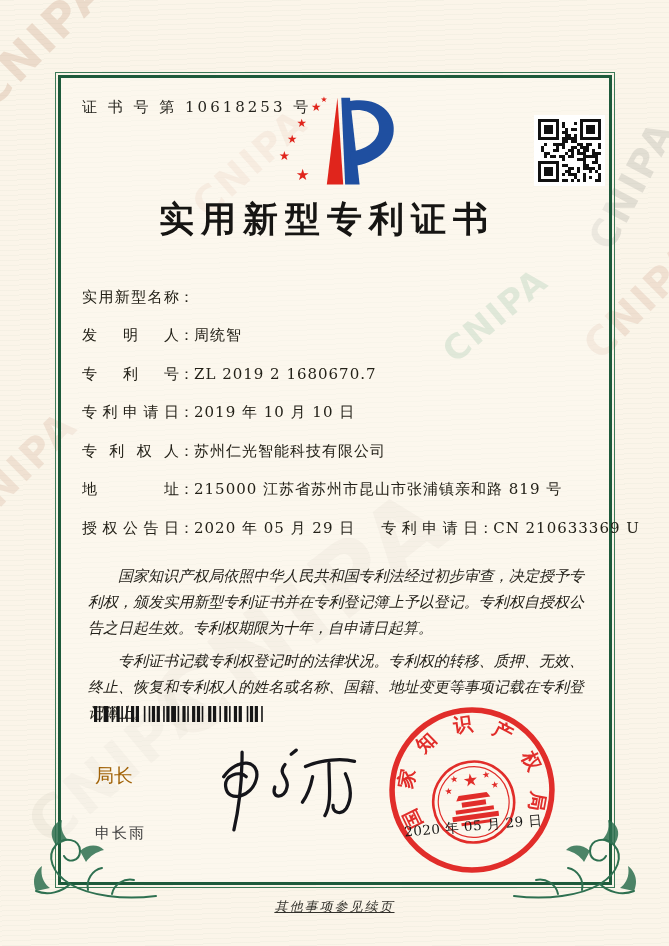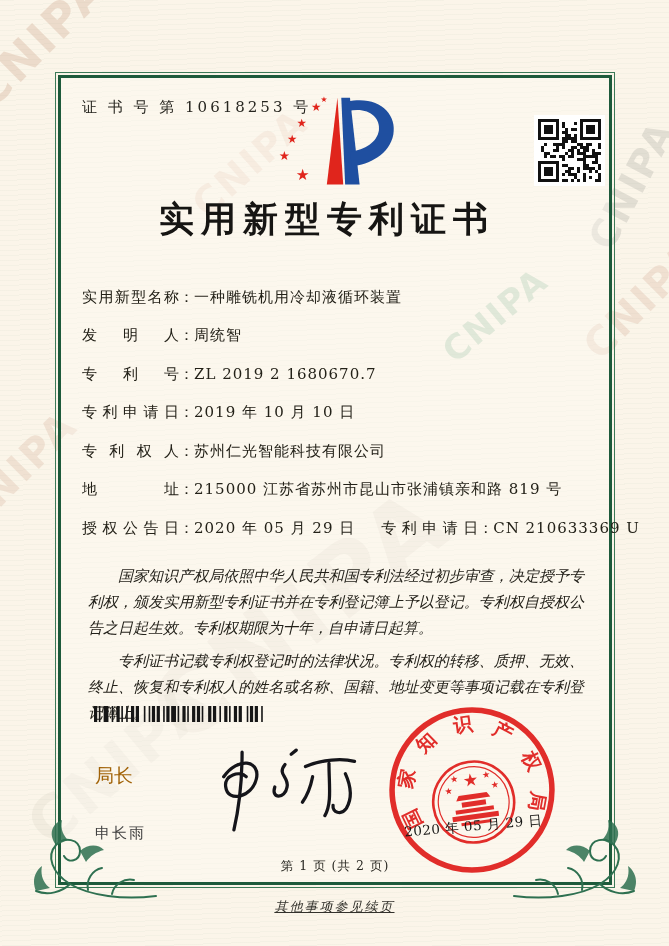--- a/index.html
+++ b/index.html
@@ -231,21 +231,20 @@
       <rect x="49" y="64" width="3" height="3" fill="#111"></rect>
       <rect x="61" y="64" width="3" height="3" fill="#111"></rect>
       <rect x="64" y="64" width="3" height="3" fill="#111"></rect>
     </svg>
 
   <div class="title">实用新型专利证书</div>
 
   <div class="field-row" style="top:288px">
     <span class="flabel">实用新型名称</span>
       <span class="colon">：</span>
-      <span class="fvalue">一种雕铣机用冷却液循环装置</span>
   </div>
   <div class="field-row" style="top:326px">
     <span class="flabel">发明人</span>
       <span class="colon">：</span>
       <span class="fvalue">周统智</span>
   </div>
   <div class="field-row" style="top:365px">
     <span class="flabel">专利号</span>
       <span class="colon">：</span>
       <span class="fvalue">ZL 2019 2 1680670.7</span>
@@ -354,21 +353,20 @@
       <text x="108" y="86" font-size="9" text-anchor="middle">★</text>
       <path d="M68,94 h34 l-3,-5 h-28 z"></path>
       <rect x="73" y="96" width="24" height="5"></rect>
       <rect x="66" y="103" width="38" height="4"></rect>
       <rect x="62" y="109" width="46" height="5"></rect>
       <rect x="70" y="116" width="30" height="3"></rect>
     </g>
   </svg>
   <div class="seal-date">2020 年 05 月 29 日</div>
 
-  <div class="page-num">第 1 页 (共 2 页)</div>
   <div class="cont-note">其他事项参见续页</div>
 
   <svg class="flourish bl" viewBox="0 0 130 85">
     <g fill="none" stroke="#2e7050" stroke-width="2" stroke-linecap="round">
       <path d="M128,80 C95,84 62,80 42,68 C24,57 18,40 28,29 C36,20 52,23 52,35 C52,45 40,48 36,40"></path>
       <path d="M42,68 C34,76 20,80 8,75"></path>
       <path d="M60,74 C58,64 64,54 74,52"></path>
       <path d="M84,78 C86,68 96,62 106,64"></path>
     </g>
     <g fill="#2e7050" opacity="0.85">

